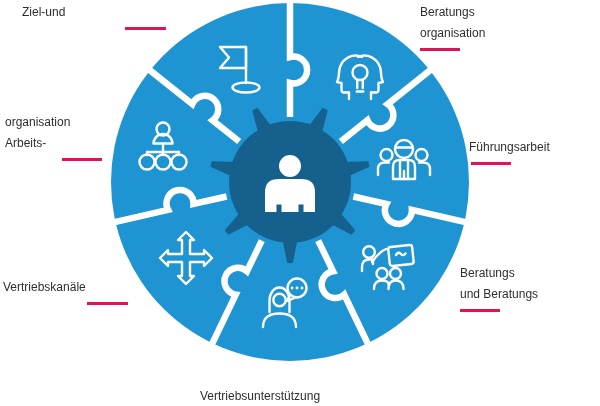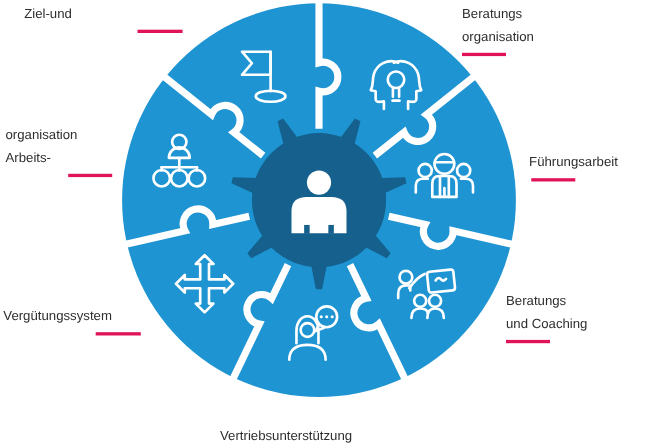--- a/index.html
+++ b/index.html
@@ -12,21 +12,21 @@
   #stubs polygon{fill:var(--hub);}
   .icon{stroke:#fff;stroke-width:2.4;fill:none;stroke-linecap:round;stroke-linejoin:round;}
   .icon .dot{fill:#fff;stroke:none;}
   .person-fill{fill:#fff;stroke:none;}
   .notch{fill:var(--hub);stroke:none;}
   .label{position:absolute;font-weight:400;font-size:12px;line-height:21px;color:var(--text);white-space:nowrap;}
   .u{height:3px;width:40px;background:var(--underline);margin-top:4px;}
   #l-ziel{left:22px;top:2px;}            #l-ziel .u{margin-left:103px;width:41px;}
   #l-beratung{left:420px;top:2px;}       #l-beratung .u{margin-left:0;}
   #l-arbeits{left:5px;top:112px;}        #l-arbeits .u{margin-left:57px;}
-  #l-fuehrung{left:481px;top:137px;}     #l-fuehrung .u{margin-left:2px;}
+  #l-fuehrung{left:469px;top:137px;}     #l-fuehrung .u{margin-left:2px;}
   #l-kanaele{left:3px;top:277px;}        #l-kanaele .u{margin-left:84px;width:41px;}
   #l-schulungen{left:460px;top:263px;}   #l-schulungen .u{margin-left:0;}
   #l-unterstuetzung{left:200px;top:386px;} #l-unterstuetzung .u{margin-left:67px;margin-top:7px;}
 </style>
 </head>
 <body>
 
 <div class="stage">
   <svg width="600" height="406" viewBox="0 0 600 406">
     <circle id="disc" cx="290" cy="182" r="179"></circle>
@@ -130,29 +130,29 @@
     <div>Beratungs</div>
     <div>organisation</div>
     <div class="u"></div>
   </div>
   <div class="label" id="l-fuehrung">
     <div>Führungsarbeit</div>
     <div class="u"></div>
   </div>
   <div class="label" id="l-schulungen">
     <div>Beratungs</div>
-    <div>und Coaching</div>
+    <div>und Beratungs</div>
     <div class="u"></div>
   </div>
   <div class="label" id="l-unterstuetzung">
     <div>Vertriebsunterstützung</div>
     <div class="u"></div>
   </div>
   <div class="label" id="l-kanaele">
-    <div>Vergütungssystem</div>
+    <div>Vertriebskanäle</div>
     <div class="u"></div>
   </div>
   <div class="label" id="l-arbeits">
     <div>organisation</div>
     <div>Arbeits-</div>
     <div class="u"></div>
   </div>
   <div class="label" id="l-ziel">
     <div>Ziel-und</div>
     <div class="u"></div>

